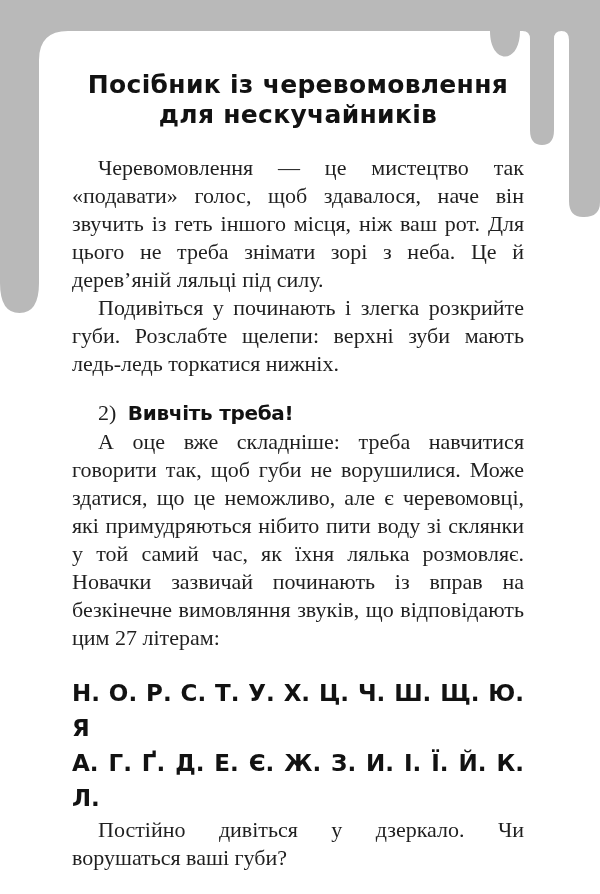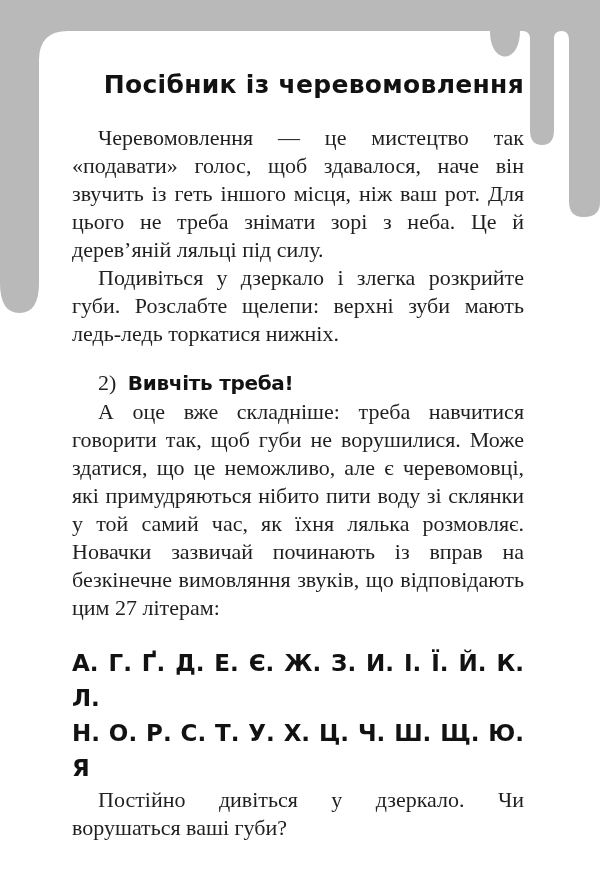--- a/index.html
+++ b/index.html
@@ -33,21 +33,21 @@
   .title {
     font-family: "DejaVu Sans", "Liberation Sans", sans-serif;
     font-weight: 900;
     font-size: 25px;
     line-height: 30px;
     letter-spacing: 0.3px;
     text-align: center;
     color: #121212;
     margin: 0 0 24px 0;
   }
-  .title .tline { display: block; text-align: right; }
+  .title .tline { display: block; }
   p.body-par {
     font-size: 22px;
     line-height: 28px;
     text-align: justify;
     text-indent: 26px;
     margin: 0;
     hyphens: manual;
     font-family: Liberation Serif, serif;
   }
   .section-head {
@@ -94,33 +94,34 @@
       Q530 31 522.5 31 L520 31
       C520 65 490 65 490 31 L487 31
       H68 Q39 31 39 60 V283
       Q39 313 19.5 313 Q0 313 0 283 Z"></path>
   </svg>
 
   <div class="content">
 
     <h1 class="title">
       <span class="tline">Посібник із черевомовлення</span>
+      <span class="tline">для нескучайників</span>
     </h1>
 
     <p class="body-par">Черевомовлення — це мистецтво так «подава­ти» голос, щоб здавалося, наче він звучить із геть іншого місця, ніж ваш рот. Для цього не треба знімати зорі з неба. Це й дерев’яній ляльці під силу.</p>
 
-    <p class="body-par">Подивіться у дзеркало і злегка розкрийте губи. Розслабте щелепи: верхні зуби мають ледь-ледь торкатися нижніх.</p>
+    <p class="body-par">Подивіться у починають і злегка розкрийте губи. Розслабте щелепи: верхні зуби мають ледь-ледь торкатися нижніх.</p>
 
     <p class="section-head">
       <span class="sec-num">2)</span>
       <span class="sec-label">Вивчіть треба!</span>
     </p>
     <p class="body-par">А оце вже складніше: треба навчитися говорити так, щоб губи не ворушилися. Може здатися, що це неможливо, але є черевомовці, які примудря­ються нібито пити воду зі склянки у той самий час, як їхня лялька розмовляє. Новачки зазвичай починають із вправ на безкінечне вимовляння звуків, що відповідають цим 27 літерам:</p>
 
     <div class="letters">
+      <div>Н. О. Р. С. Т. У. Х. Ц. Ч. Ш. Щ. Ю. Я</div>
       <div>А. Г. Ґ. Д. Е. Є. Ж. З. И. І. Ї. Й. К. Л.</div>
-      <div>Н. О. Р. С. Т. У. Х. Ц. Ч. Ш. Щ. Ю. Я</div>
     </div>
 
     <p class="body-par closing">Постійно дивіться у дзеркало. Чи ворушаться ваші губи?</p>
 
   </div>
 </div>
 
 </body></html>

